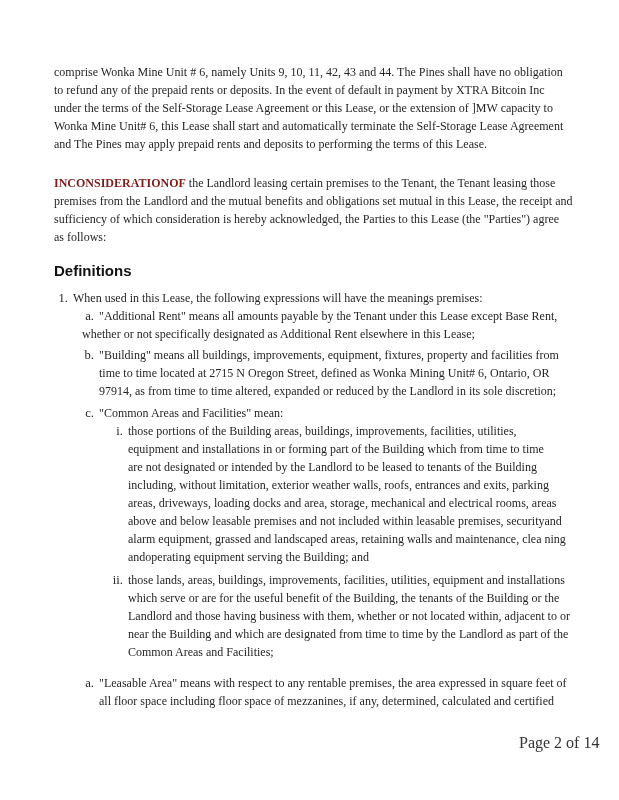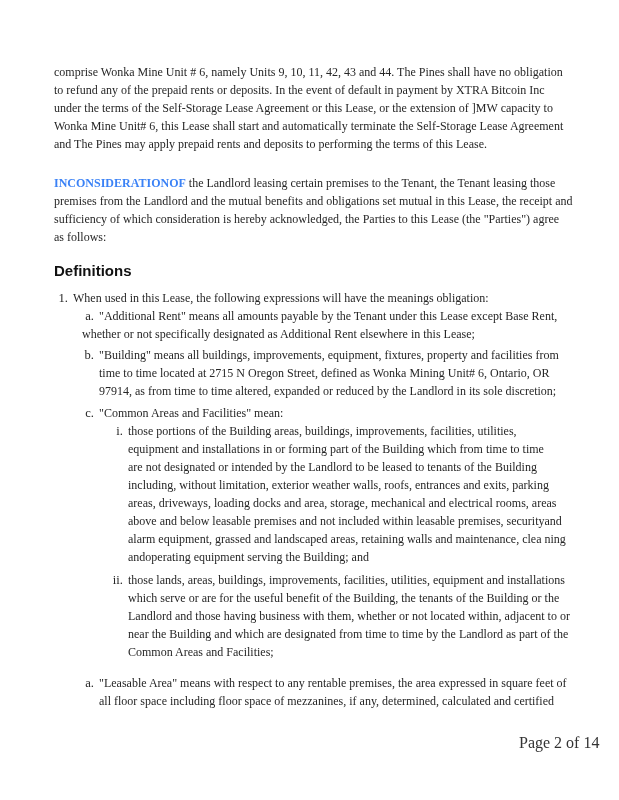--- a/index.html
+++ b/index.html
@@ -1,21 +1,21 @@
 <!DOCTYPE html>
 <html><head>
 <meta charset="utf-8">
 <style>
   html, body { margin:0; padding:0; background:#ffffff; }
   body { width:619px; height:800px; position:relative; overflow:hidden;
          font-family:"Liberation Serif", "DejaVu Serif", serif; color:#222; }
   .page { position:absolute; left:0; top:0; width:619px; height:800px; background:#fff; }
   .line { position:absolute; font-size:12px; line-height:18px; white-space:nowrap; color:#262626; }
   .para-line { left:54px; }
-  .bold { font-weight:bold; color:#3b82f6; }
+  .bold { font-weight:bold; color:#7f1d1d; }
   .heading { position:absolute; left:54px; top:261px; font-family:"Liberation Sans","DejaVu Sans",sans-serif;
              font-weight:bold; font-size:15px; line-height:20px; color:#111; }
   .marker { position:absolute; font-size:12.6px; line-height:18px; color:#262626; text-align:right; }
   .footer { position:absolute; left:519px; top:734px; font-size:16px; line-height:18px; color:#333; }
 </style>
 </head>
 <body>
 
 <div class="page">
 
@@ -31,21 +31,21 @@
     <div class="line para-line" style="top:174px"><span class="bold">INCONSIDERATIONOF</span><span> the Landlord leasing certain premises to the Tenant, the Tenant leasing those</span></div>
     <div class="line para-line" style="top:192px">premises from the Landlord and the mutual benefits and obligations set mutual in this Lease, the receipt and</div>
     <div class="line para-line" style="top:210px">sufficiency of which consideration is hereby acknowledged, the Parties to this Lease (the "Parties") agree</div>
     <div class="line para-line" style="top:228px">as follows:</div>
   </div>
 
   <div class="heading">Definitions</div>
 
   <div>
     <div class="marker" style="left:50px;width:18px;top:289px">1.</div>
-    <div class="line" style="left:73px;top:289px">When used in this Lease, the following expressions will have the meanings obligation:</div>
+    <div class="line" style="left:73px;top:289px">When used in this Lease, the following expressions will have the meanings premises:</div>
 
     <div>
       <div class="marker" style="left:76px;width:18px;top:307px">a.</div>
       <div class="line" style="left:99px;top:307px">"Additional Rent" means all amounts payable by the Tenant under this Lease except Base Rent,</div>
       <div class="line" style="left:82px;top:325px">whether or not specifically designated as Additional Rent elsewhere in this Lease;</div>
     </div>
 
     <div>
       <div class="marker" style="left:76px;width:18px;top:346px">b.</div>
       <div class="line" style="left:99px;top:346px">"Building" means all buildings, improvements, equipment, fixtures, property and facilities from</div>

